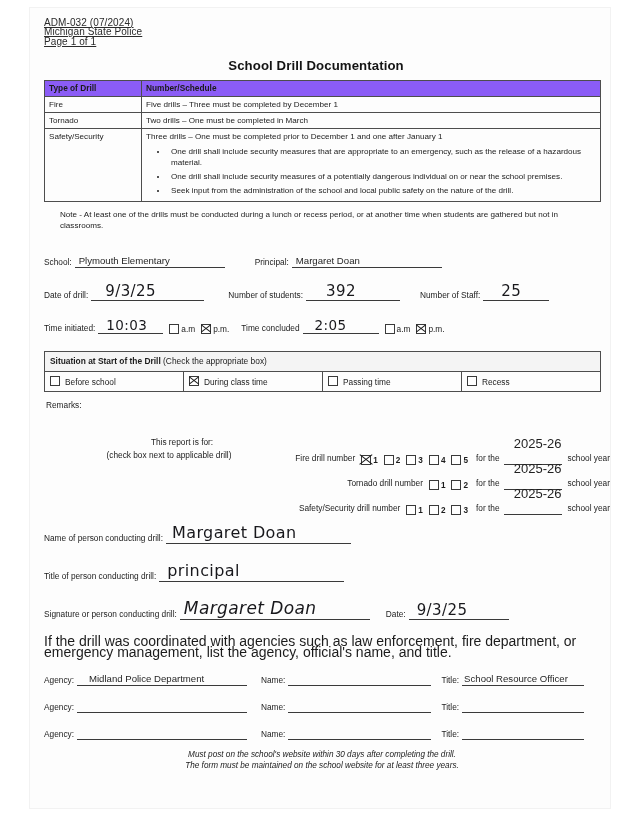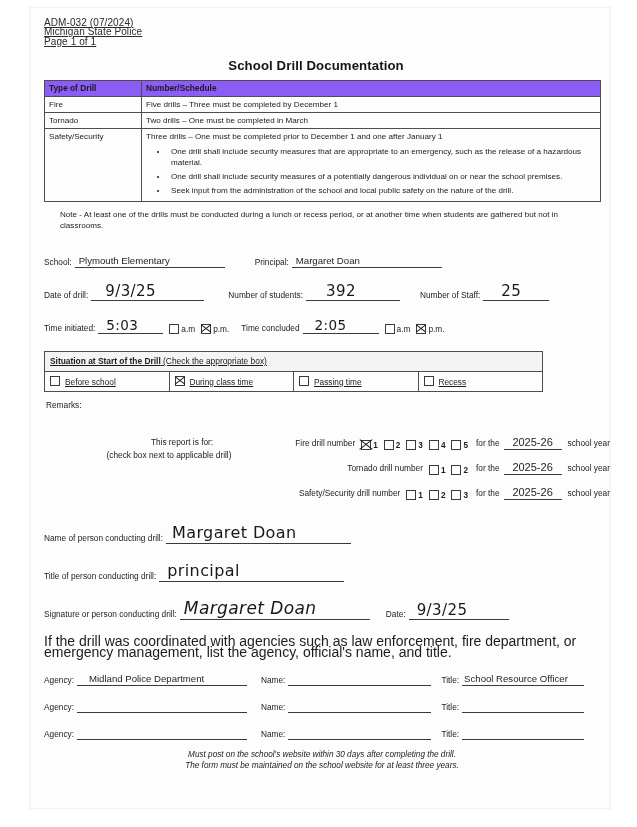--- a/index.html
+++ b/index.html
@@ -157,26 +157,25 @@
     left: -4px;
     width: 16px;
     height: 1.4px;
     top: 3.4px;
   }
   .ampm { font-size: 8.3px; }
 
   
   table.situation {
     border-collapse: collapse;
-    width: 499px;
+    width: 557px;
     table-layout: fixed;
     font-size: 8.3px;
     color: #1b1b1b;
     margin-top: 2px;
-    text-decoration: underline;
   }
   table.situation td {
     border: 1px solid #4d4d4d;
     padding: 3px 5px;
     height: 13px;
     vertical-align: middle;
   }
   table.situation td.head {
     font-size: 8.4px;
     background: #f4f4f4;
@@ -214,25 +213,25 @@
     display: flex;
     align-items: flex-end;
     white-space: nowrap;
     font-size: 8.3px;
   }
   .drill-line .num { font-weight: bold; font-size: 8.2px; }
   .year {
     display: inline-block;
     border-bottom: 1px solid #3a3a3a;
     width: 58px;
-    text-align: center;
-    font-size: 11px;
+    text-align: right;
+    font-size: 13px;
     color: #1f1f1f;
     margin: 0 4px;
-    padding-bottom: 1px;
+    padding-bottom: 13px;
   }
   .forthe { padding-bottom: 2px; }
   .schoolyear { padding-bottom: 2px; padding-left: 2px; }
   .dl-label { padding-bottom: 2px; }
 
   
   .sigblock { margin-top: 6px; }
 
   
   .agency-intro {
@@ -329,21 +328,21 @@
         </span>
         <span class="lbl" style="margin-left:20px">Number of Staff:</span>
         <span class="ul-field" style="width:66px">
           <span class="val-hand" style="left:18px">25</span>
         </span>
       </div>
 
       <div class="frow">
         <span class="lbl">Time initiated:</span>
         <span class="ul-field" style="width:65px">
-          <span class="val-hand hand-sm" style="left:8px">5:03</span>
+          <span class="val-hand hand-sm" style="left:8px">10:03</span>
         </span>
         <span class="cb"></span>
         <span class="ampm">a.m</span>
         <span class="cb checked"></span>
         <span class="ampm">p.m.</span>
         <span class="lbl" style="margin-left:12px">Time concluded</span>
         <span class="ul-field" style="width:76px">
           <span class="val-hand hand-sm" style="left:12px">2:05</span>
         </span>
         <span class="cb"></span>

